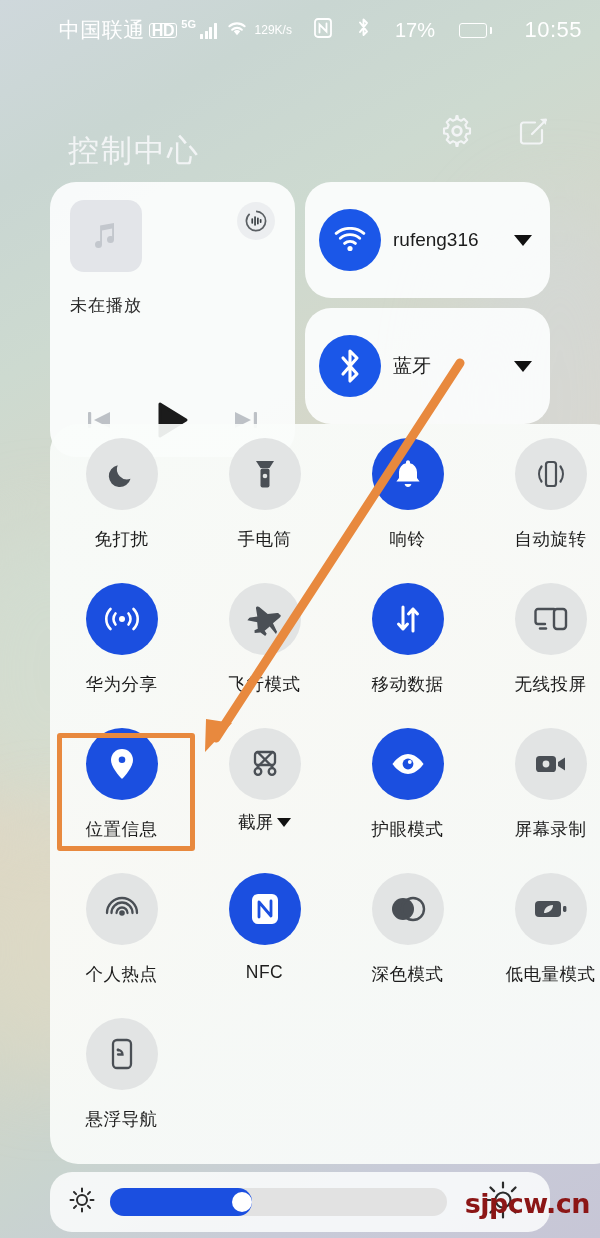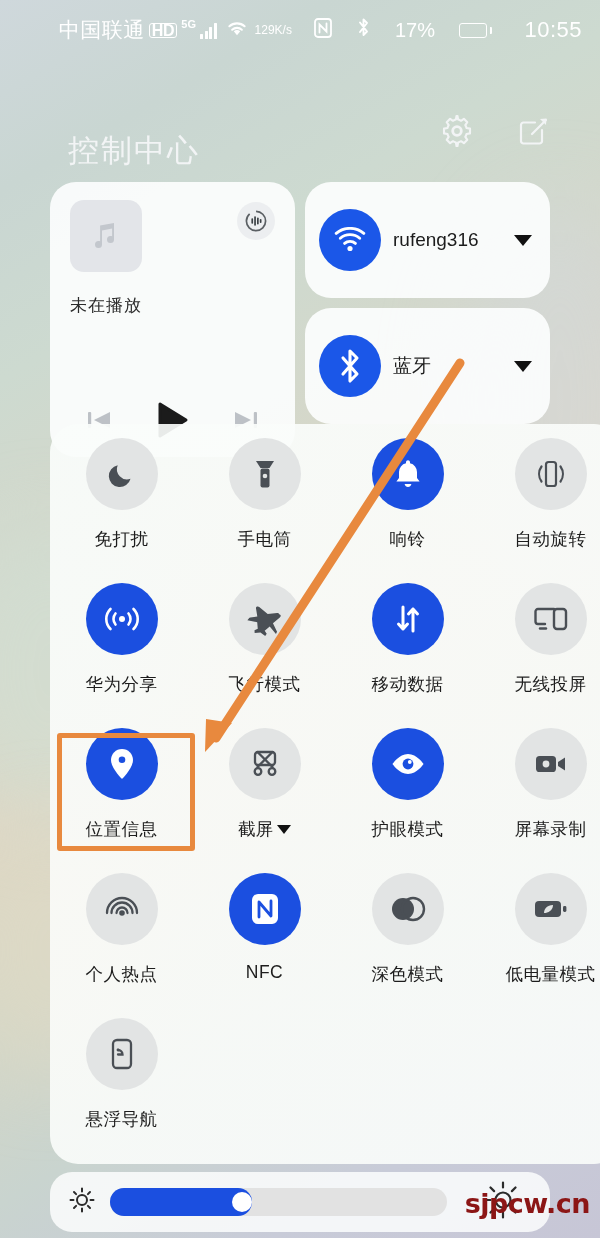--- a/index.html
+++ b/index.html
@@ -99,21 +99,21 @@
     width:25%; height:145px; display:flex; flex-direction:column;
     align-items:center; justify-content:flex-start; position:relative;
   }
   .tcircle {
     width:72px; height:72px; border-radius:50%; background:#e2e4e4;
     display:flex; align-items:center; justify-content:center;
   }
   .tcircle.on { background:#1b4fe0; }
   .tcircle.nfc { background:#1b4fe0; }
   .tlabel { margin-top:17px; font-size:17.5px; color:#1d1d1d; letter-spacing:.5px; white-space:nowrap; }
-  .tlabel-row { margin-top:17px; display:flex; align-items:center; gap:4px; }
+  .tlabel-row { margin-top:10px; display:flex; align-items:center; gap:4px; }
   .mini-caret { width:0;height:0;border-left:7px solid transparent;border-right:7px solid transparent;border-top:9px solid #111; }
 
   
   .bright {
     position:absolute; left:50px; top:1172px; width:500px; height:60px;
     background:rgba(252,253,253,.86); border-radius:22px;
     display:flex; align-items:center; padding:0 18px; gap:14px;
   }
   .slider { position:relative; width:337px; height:28px; }
   .slider-track { position:absolute; inset:0; background:#e2e2e2; border-radius:14px; }

